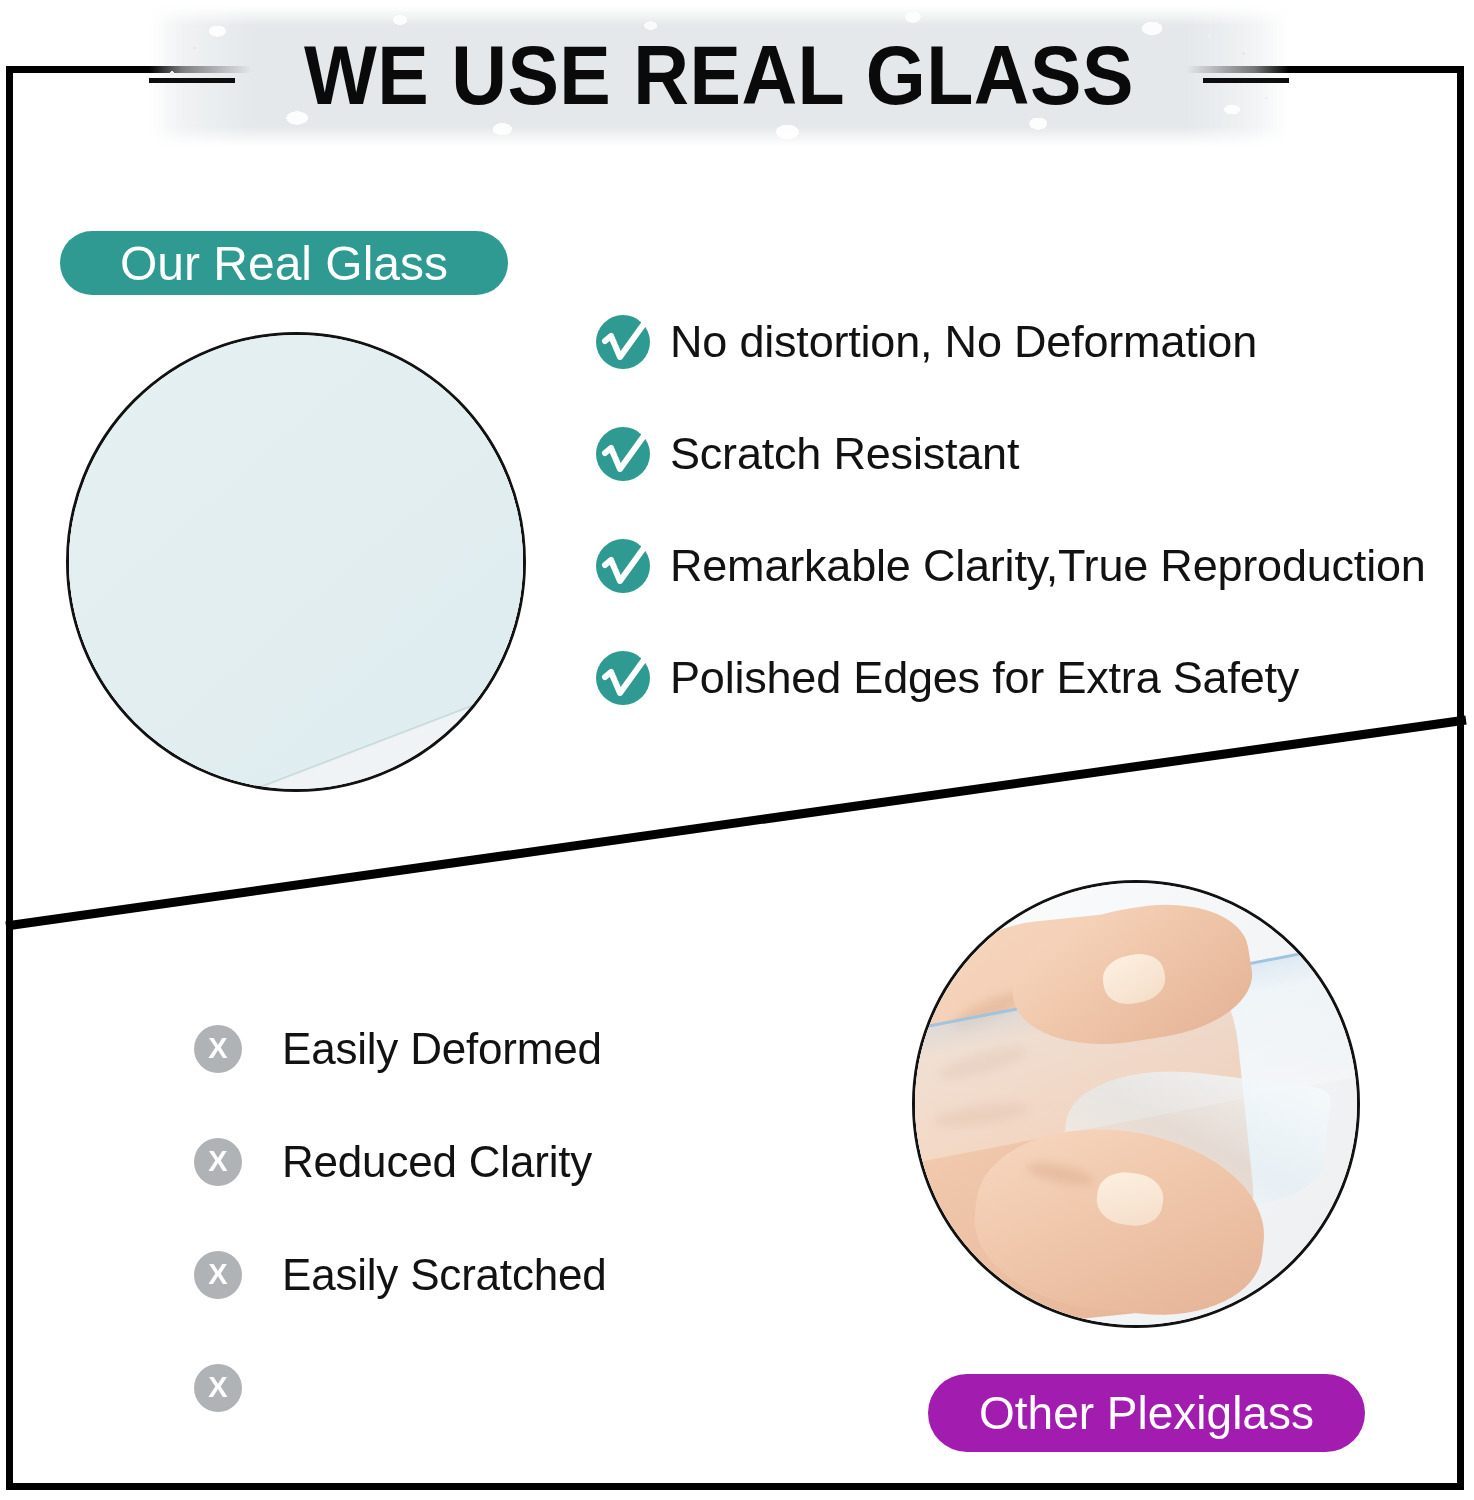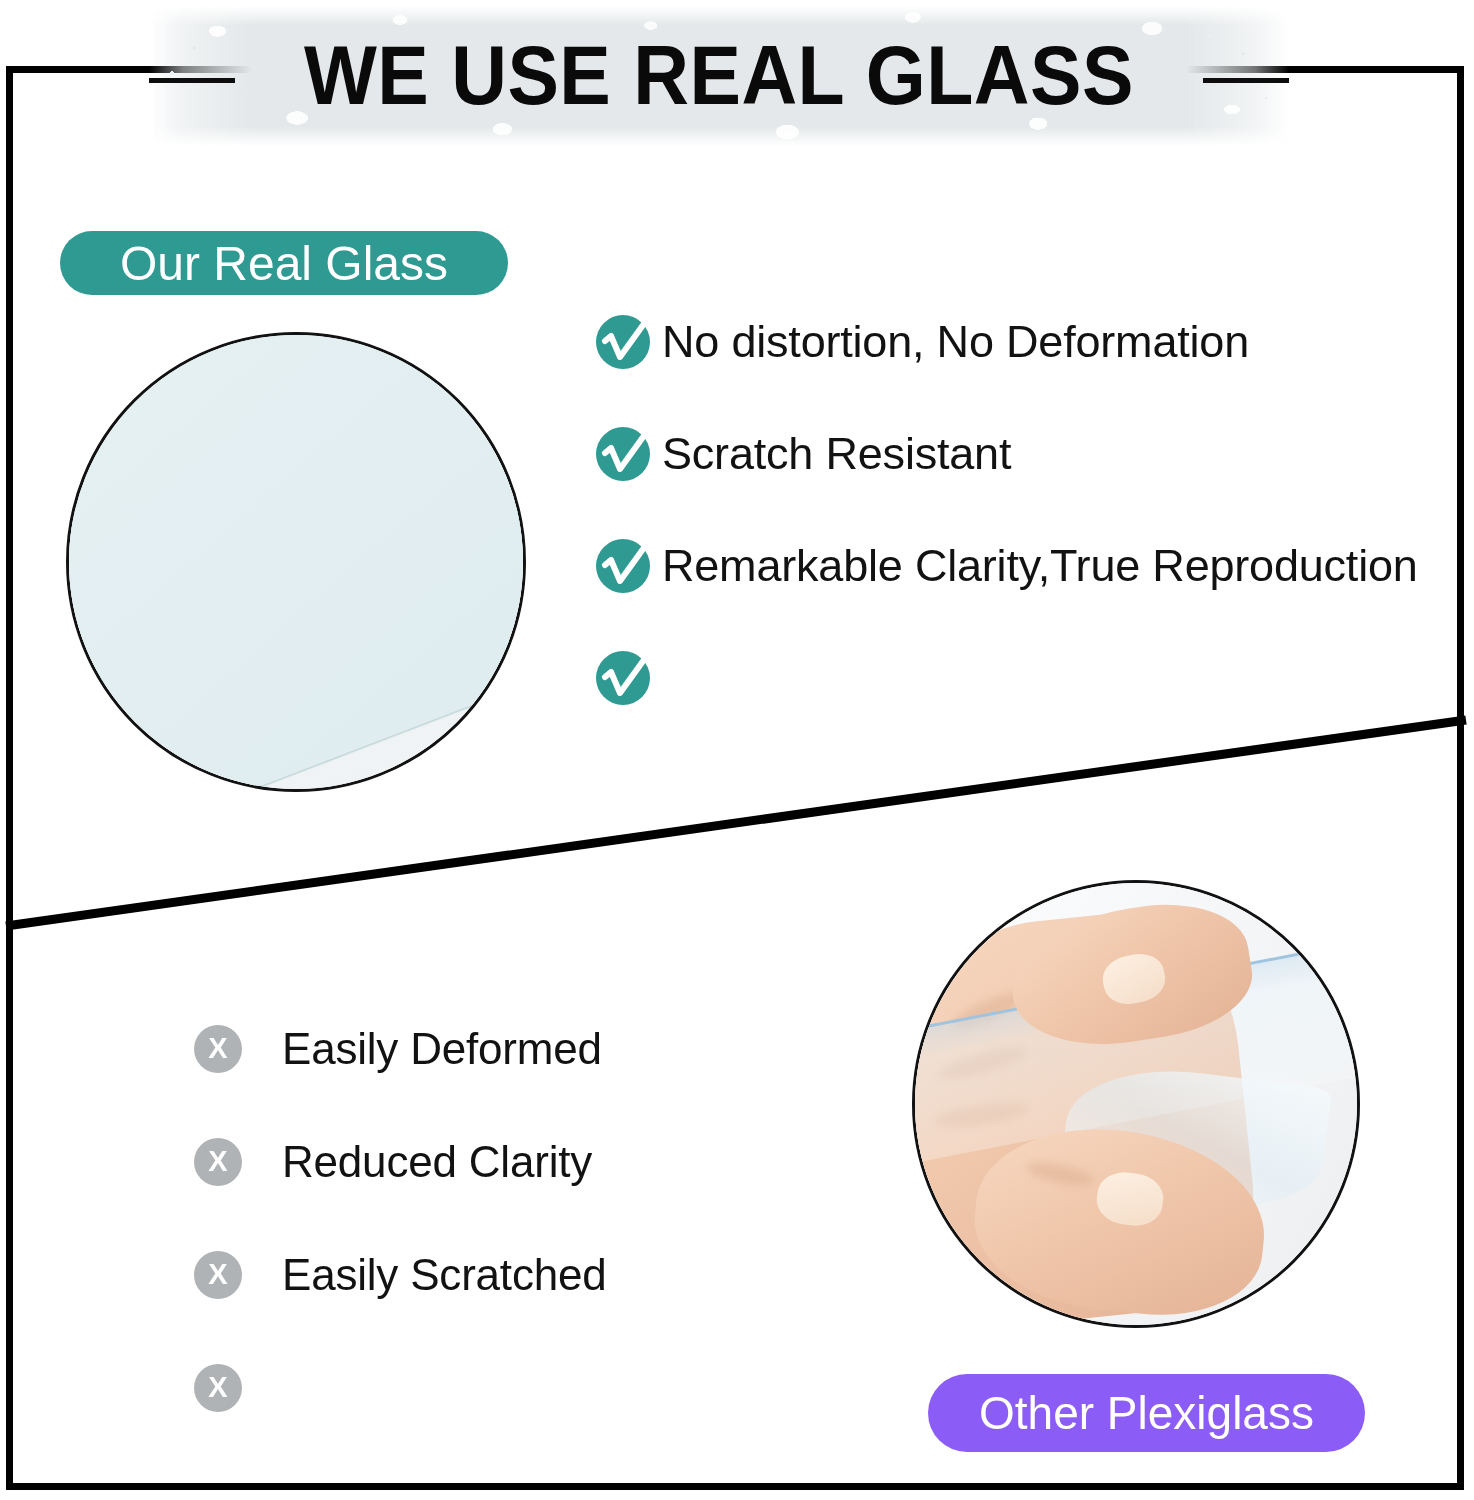--- a/index.html
+++ b/index.html
@@ -124,21 +124,21 @@
     width: 448px;
     height: 64px;
     background: #2e9a91;
     font-size: 48px;
   }
   .badge-gray {
     left: 928px;
     top: 1374px;
     width: 437px;
     height: 78px;
-    background: #8b5cf6;
+    background: #a21caf;
     font-size: 46px;
   }
 
   
   .photo-circle {
     position: absolute;
     border-radius: 50%;
     border: 3px solid #121212;
     overflow: hidden;
     box-sizing: border-box;
@@ -321,21 +321,21 @@
     background: #b0b3b5;
     display: flex;
     align-items: center;
     justify-content: center;
     color: #ffffff;
     font-size: 29px;
     font-weight: 700;
     line-height: 1;
   }
   .feature-label {
-    margin-left: 12px;
+    margin-left: 20px;
     font-size: 45px;
     color: #121212;
     white-space: nowrap;
     letter-spacing: -0.2px;
   }
   .cons-list .feature-label {
     margin-left: 40px;
     font-size: 44px;
   }
 </style>
@@ -393,20 +393,21 @@
       <span class="feature-label">Remarkable Clarity,True Reproduction</span>
     </div>
 
     <div class="feature-row">
       <span class="check-icon">
         <span class="disc"></span>
         <svg viewBox="0 0 62 62">
           <path d="M10 30 L16 25 L25 46 L56 3" fill="none" stroke="#ffffff" stroke-width="6" stroke-linecap="round" stroke-linejoin="round"></path>
         </svg>
       </span>
+      <span class="feature-label">Polished Edges for Extra Safety</span>
     </div>
 
   </div>
 
   <div class="cons-list">
 
     <div class="feature-row">
       <span class="x-icon">
         <span>X</span>
       </span>

